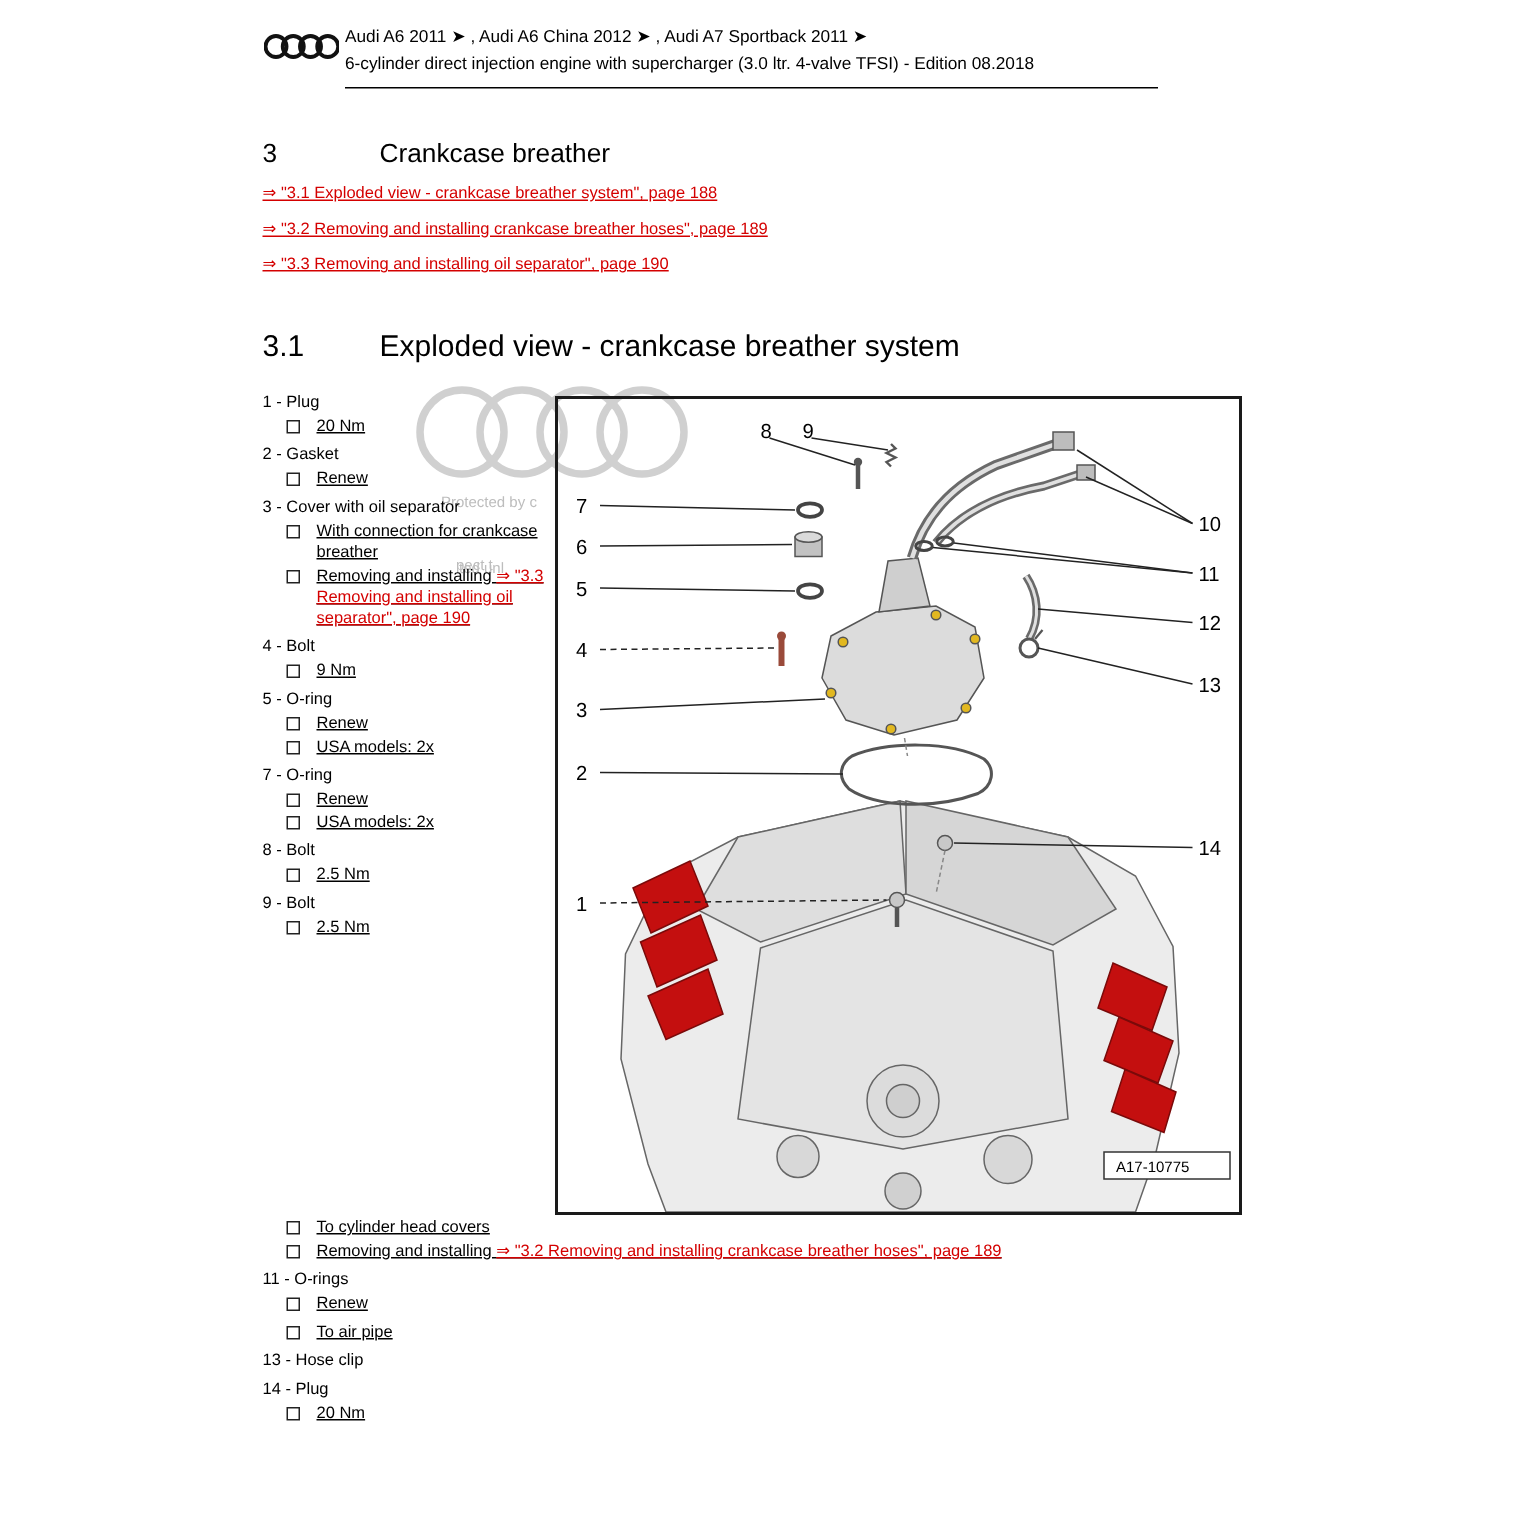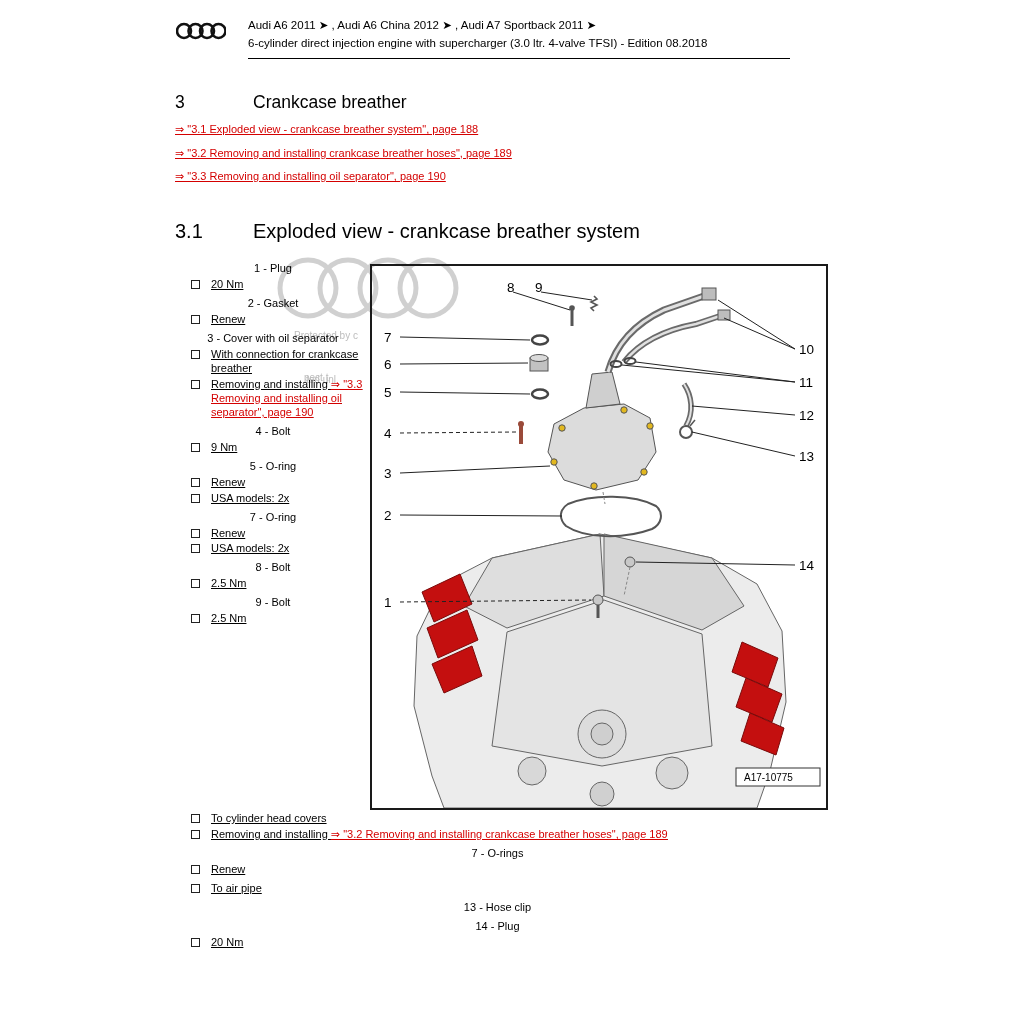--- a/index.html
+++ b/index.html
@@ -4,34 +4,34 @@
 <style>
   html,body { margin:0; padding:0; background:#ffffff; }
   .page {
     position:relative; width:1024px; height:1024px; background:#fff;
     font-family:"Liberation Sans", sans-serif; color:#000; overflow:hidden;
   }
   
   .logo { position:absolute; left:176px; top:20px; z-index:2; }
   .header-text {
     position:absolute; left:230px; top:17px; width:542px; z-index:2;
-    font-size:11.5px; line-height:1.55; border-bottom:1px solid #000; padding-bottom:5px;margin-left:18px;
+    font-size:11.5px; line-height:1.55; border-bottom:1px solid #000; padding-bottom:5px;
   }
   
   .h1 { position:absolute; left:175px; top:92px; font-size:17.5px; z-index:2; }
   .h2 { position:absolute; left:175px; top:220px; font-size:20px; z-index:2; }
   .sec-num { display:inline-block; width:78px; }
   
   .links { position:absolute; left:175px; top:123px; width:398px; font-size:11px; line-height:1.24; z-index:2; }
   .doc-link { color:#d40000; text-decoration:underline; margin-bottom:10px; cursor:pointer; }
   
   .parts-left  { position:absolute; left:175px; top:262px; width:196px; font-size:11px; line-height:1.27; z-index:2; }
   .parts-bottom{ position:absolute; left:175px; top:812px; width:645px; font-size:11px; line-height:1.27; z-index:2; }
   .part { margin-bottom:5px; }
-  .part-name { margin-bottom:2px;text-align:center; }
+  .part-name { margin-bottom:2px; }
   .bullet { position:relative; padding-left:36px; margin-bottom:2px;text-decoration:underline; }
   .bullet .cb { position:absolute; left:16px; top:2px; width:7px; height:7px; border:1px solid #222; background:#fff; }
   .red-link { color:#d40000; text-decoration:underline; cursor:pointer; }
   
   .diagram {
     position:absolute; left:370px; top:264px; width:458px; height:546px;
     border:2px solid #1a1a1a; box-sizing:border-box; z-index:2; background:transparent;
   }
   .diagram svg { width:100%; height:100%; display:block; }
   .callout { font-size:13.5px; fill:#000; font-family:"Liberation Sans", sans-serif; }
@@ -124,21 +124,21 @@
         <div class="bullet"><span class="cb"></span><span>2.5 Nm</span></div>
       </div>
     </div>
 
   <div class="parts-bottom">
       <div class="part">
         <div class="bullet"><span class="cb"></span><span>To cylinder head covers</span></div>
         <div class="bullet"><span class="cb"></span><span>Removing and installing </span><span class="red-link">⇒ "3.2 Removing and installing crankcase breather hoses", page 189</span></div>
       </div>
       <div class="part">
-        <div class="part-name">7 - O-rings</div>
+        <div class="part-name">11 - O-rings</div>
         <div class="bullet"><span class="cb"></span><span>Renew</span></div>
       </div>
       <div class="part">
         <div class="bullet"><span class="cb"></span><span>To air pipe</span></div>
       </div>
       <div class="part">
         <div class="part-name">13 - Hose clip</div>
       </div>
       <div class="part">
         <div class="part-name">14 - Plug</div>

